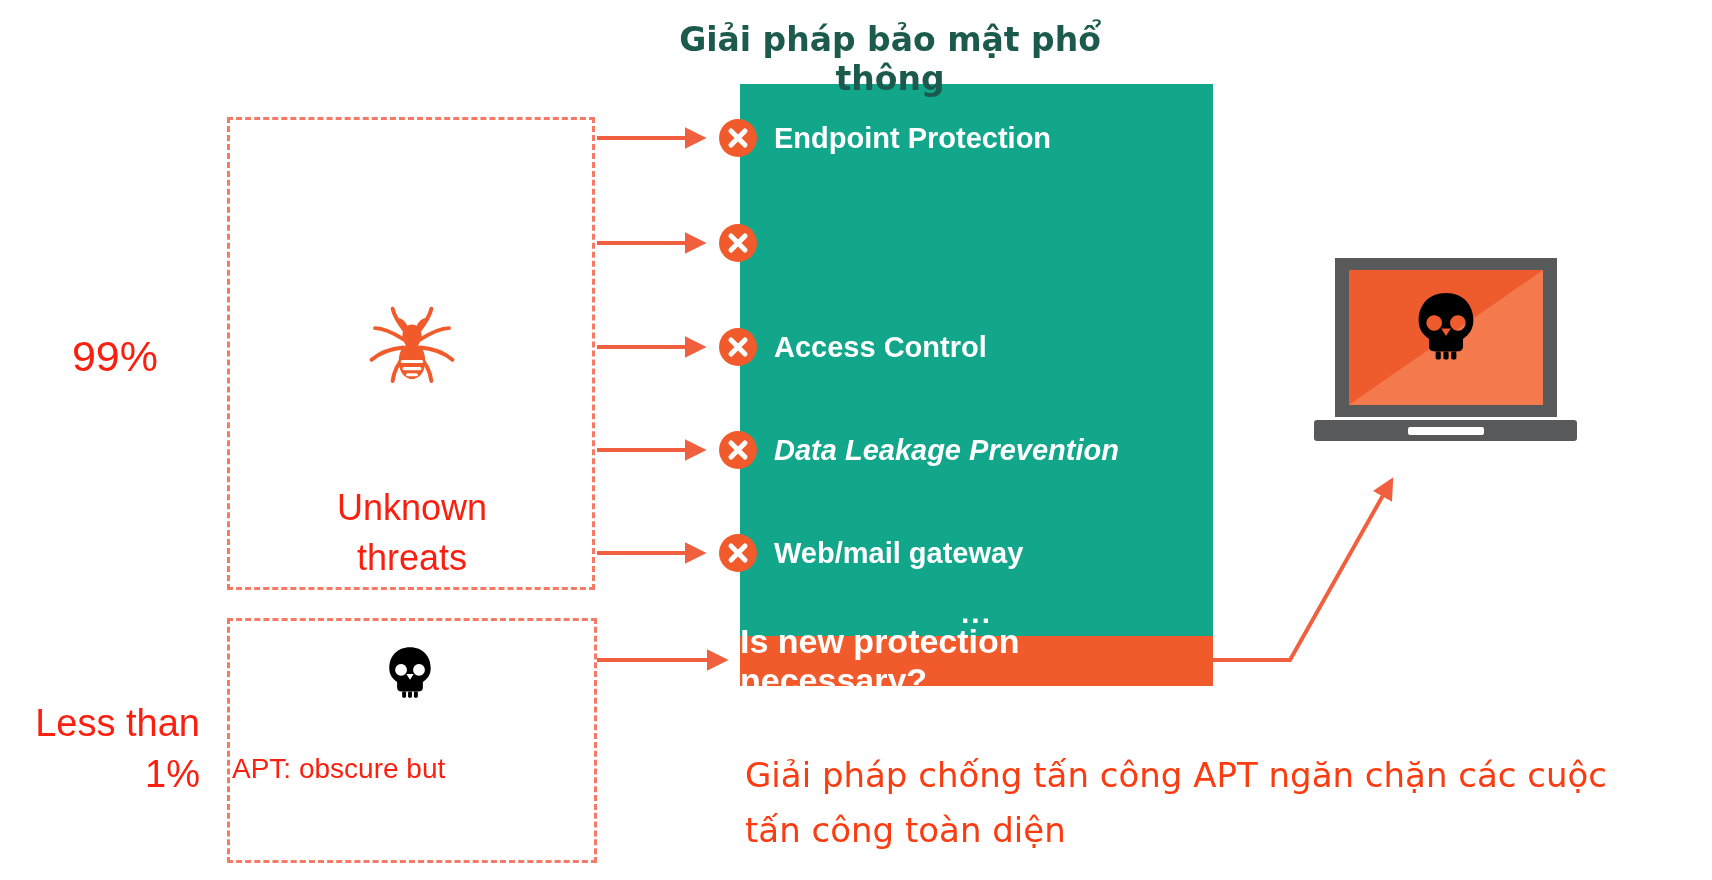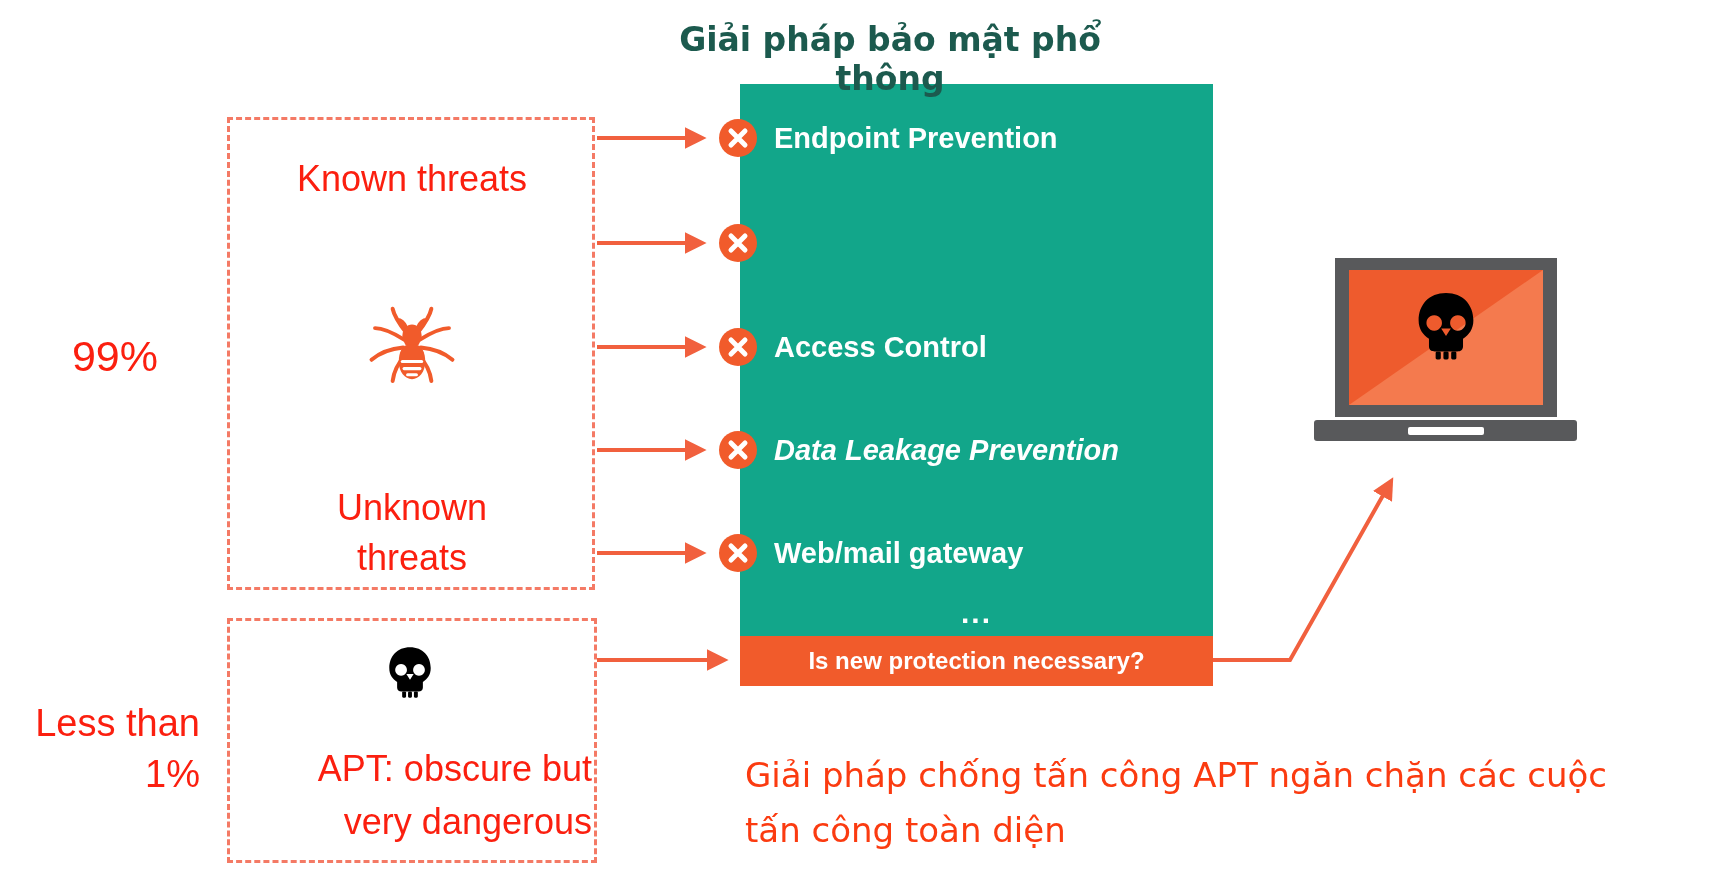--- a/index.html
+++ b/index.html
@@ -36,34 +36,34 @@
   }
   .x-circle {
     width: 38px; height: 38px; border-radius: 50%;
     background: #f15b2b; z-index: 3;
     display: flex; align-items: center; justify-content: center;
   }
   .banner {
     left: 740px; top: 636px; width: 473px; height: 50px;
     background: #f15b2b; z-index: 2;
     display: flex; align-items: center; justify-content: center;
-    color: #ffffff; font-size: 24px; font-weight: 700;
+    color: #ffffff; font-size: 34px; font-weight: 700;
   }
 
   
   .dashed-box { border: 3px dashed #f47a65; background: transparent; z-index: 0; }
   .box-known { left: 227px; top: 117px; width: 368px; height: 473px; }
   .box-apt   { left: 227px; top: 618px; width: 370px; height: 245px; }
 
   .red-text { color: #fb1f0f; }
   .known-label   { left: 247px; top: 158px; width: 330px; text-align: center; font-size: 36px; }
   .unknown-label { left: 247px; top: 483px; width: 330px; text-align: center; font-size: 36px; line-height: 50px; }
   .share-99      { left: 40px;  top: 332px; width: 150px; text-align: center; font-size: 43px; }
   .share-apt     { left: 15px;  top: 698px; width: 185px; text-align: right; font-size: 38px; line-height: 51px; }
-  .apt-label     { left: 232px; top: 742px; width: 360px; text-align: right; font-size: 36px; line-height: 53px; }
+  .apt-label     { left: 232px; top: 742px; width: 360px; text-align: left; font-size: 28px; line-height: 53px; }
 
   
   .spider-icon { left: 368px; top: 304px; width: 88px; height: 94px; color: #f15b2b; z-index: 2; }
   .apt-skull   { left: 382px; top: 644px; width: 56px; height: 58px; color: #f15b2b; z-index: 2; }
 
   
   .laptop { left: 1314px; top: 258px; width: 263px; height: 183px; z-index: 2; }
   .laptop-screen {
     position: absolute; left: 21px; top: 0; width: 222px; height: 159px;
     background: #58595b; padding: 12px 14px;
@@ -131,21 +131,21 @@
 
   <div class="abs diagram-title">Giải pháp bảo mật phổ thông</div>
 
   <div class="abs solutions-panel"></div>
 
   <div class="abs x-circle" style="left:719px; top:119px;">
     <svg width="38" height="38" viewBox="0 0 38 38">
         <path d="M12,12 L26,26 M26,12 L12,26" stroke="#ffffff" stroke-width="5" stroke-linecap="round"></path>
       </svg>
   </div>
-  <div class="abs solution-label" style="top:116px;">Endpoint Prevention</div>
+  <div class="abs solution-label" style="top:116px;">Endpoint Protection</div>
 
   <div class="abs x-circle" style="left:719px; top:224px;">
     <svg width="38" height="38" viewBox="0 0 38 38">
         <path d="M12,12 L26,26 M26,12 L12,26" stroke="#ffffff" stroke-width="5" stroke-linecap="round"></path>
       </svg>
   </div>
 
   <div class="abs x-circle" style="left:719px; top:328px;">
     <svg width="38" height="38" viewBox="0 0 38 38">
         <path d="M12,12 L26,26 M26,12 L12,26" stroke="#ffffff" stroke-width="5" stroke-linecap="round"></path>
@@ -169,33 +169,31 @@
 
   <div class="abs ellipsis-label">...</div>
 
   <div class="abs banner">
     <span>Is new protection necessary?</span>
   </div>
 
   <div class="abs dashed-box box-known"></div>
   <div class="abs dashed-box box-apt"></div>
 
-  <div class="abs red-text known-label">Known threats</div>
   <div class="abs red-text unknown-label">
     <div>Unknown</div>
     <div>threats</div>
   </div>
   <div class="abs red-text share-99">99%</div>
   <div class="abs red-text share-apt">
     <div>Less than</div>
     <div>1%</div>
   </div>
   <div class="abs red-text apt-label">
     <div>APT: obscure but</div>
-    <div>very dangerous</div>
   </div>
 
   <svg class="abs spider-icon">
       <use href="#spider-sym"></use>
     </svg>
   <svg class="abs apt-skull">
       <use href="#skull-sym"></use>
     </svg>
 
   <div class="abs laptop">

